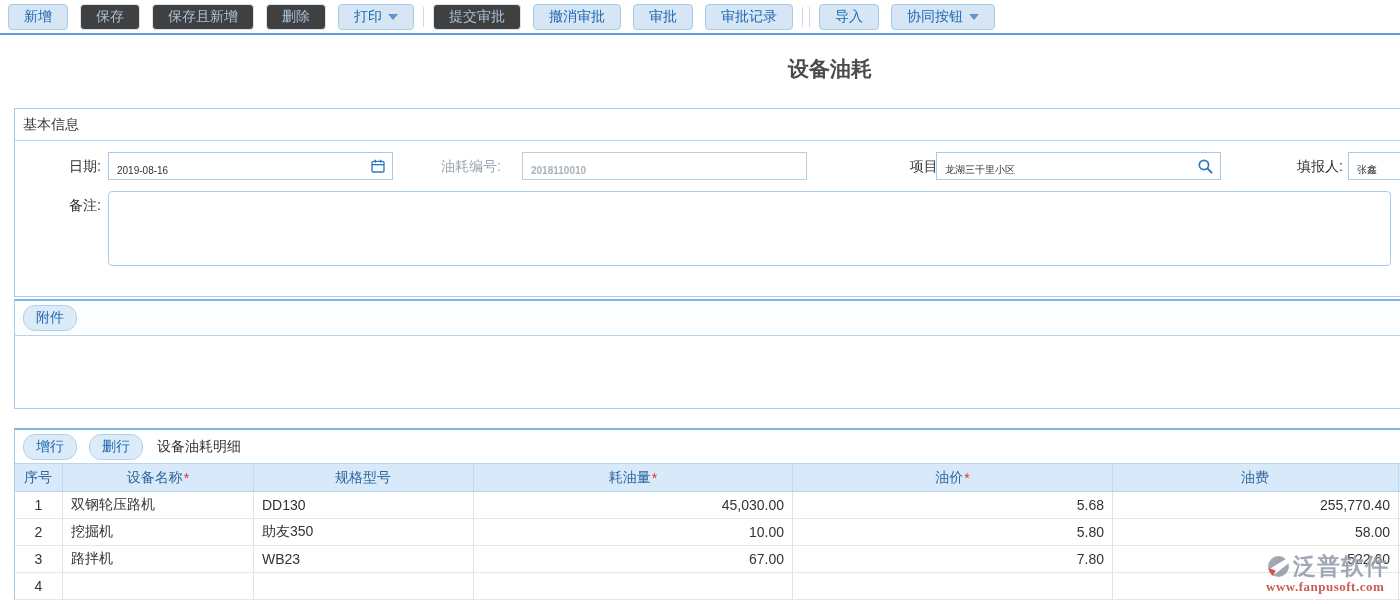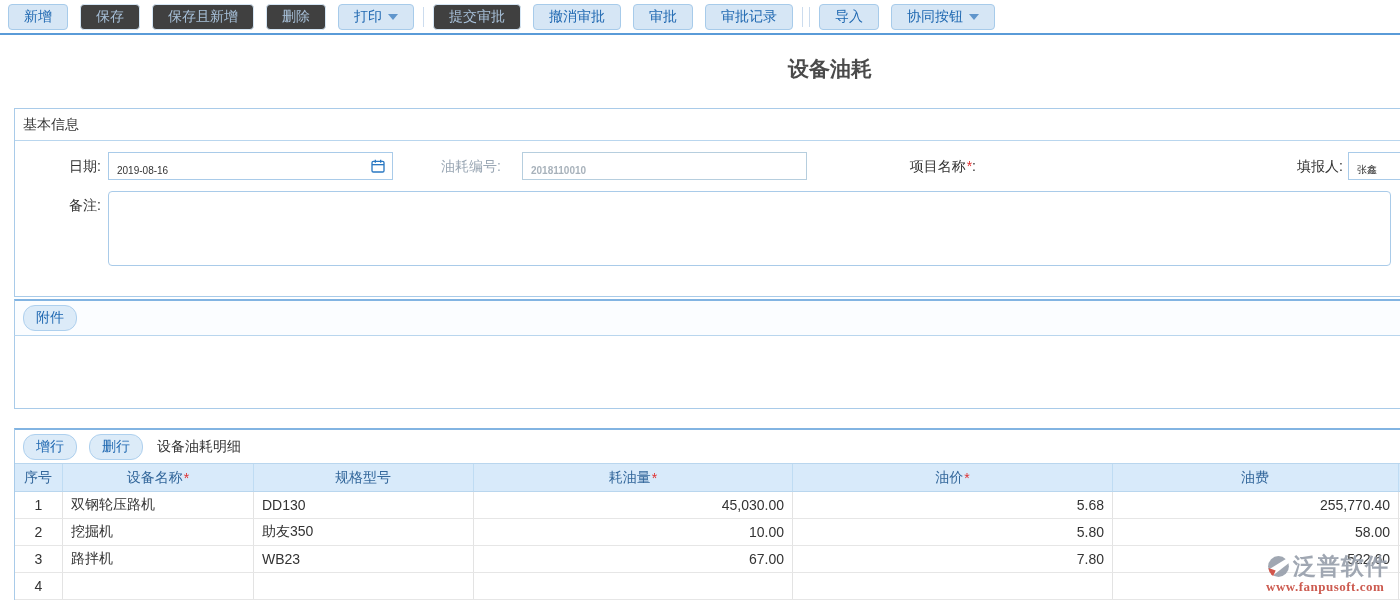--- a/index.html
+++ b/index.html
@@ -139,20 +139,29 @@
             </svg>
         </span>
       </div>
 
       <div class="f-label dim" style="top:11px;left:386px;width:100px;">油耗编号:</div>
       <div class="fld" style="left:507px;width:285px;">
         <input class="dim" value="2018110010" style="">
       </div>
 
       <div class="f-label" style="top:11px;left:841px;width:120px;"><span>项目名称</span><span class="req">*</span><span>:</span></div>
+      <div class="fld" style="left:921px;width:285px;">
+        <input value="龙湖三千里小区" style="">
+        <span class="ico">
+          <svg width="17" height="17" viewBox="0 0 22 22">
+              <circle cx="9" cy="9" r="6" fill="none" stroke="#2a78c2" stroke-width="2.2"></circle>
+              <line x1="13.6" y1="13.6" x2="19" y2="19" stroke="#2a78c2" stroke-width="2.4" stroke-linecap="round"></line>
+            </svg>
+        </span>
+      </div>
 
       <div class="f-label" style="top:11px;left:1228px;width:100px;">填报人:</div>
       <div class="fld" style="left:1333px;width:285px;">
         <input value="张鑫" style="">
       </div>
 
       <div class="f-label" style="top:50px;left:6px;width:80px;">备注:</div>
       <textarea class="remark" style=""></textarea>
     </div>
   </div>

